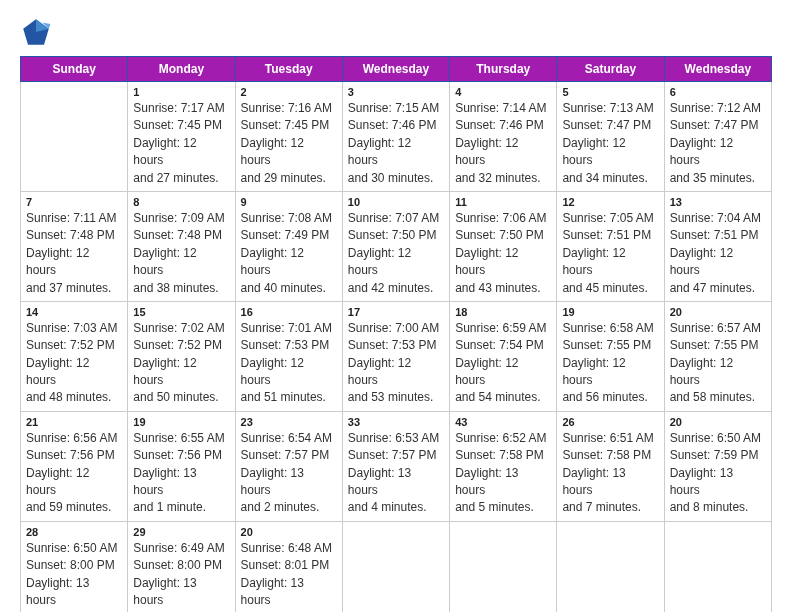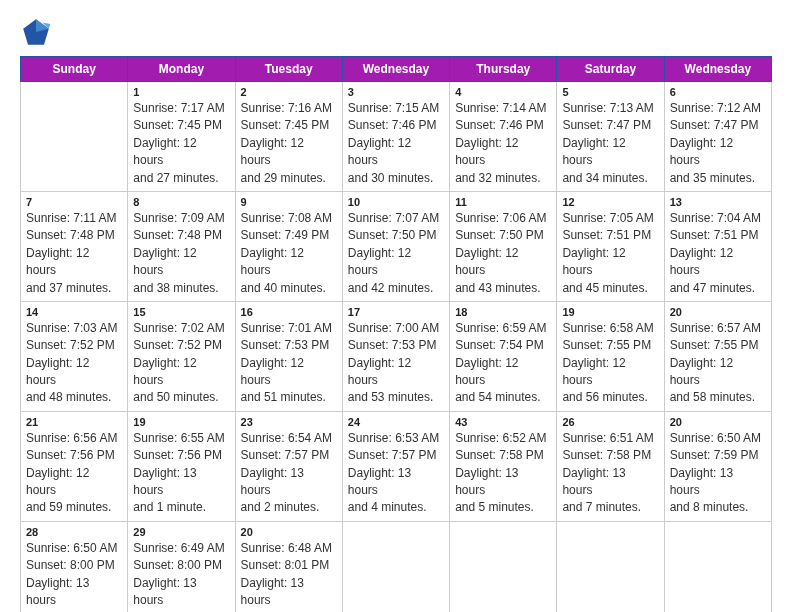--- a/index.html
+++ b/index.html
@@ -225,21 +225,21 @@
           </td>
           <td>
             <div class="day-num">19</div>
             <div class="day-info">Sunrise: 6:55 AM<br>Sunset: 7:56 PM<br>Daylight: 13 hours<br>and 1 minute.</div>
           </td>
           <td>
             <div class="day-num">23</div>
             <div class="day-info">Sunrise: 6:54 AM<br>Sunset: 7:57 PM<br>Daylight: 13 hours<br>and 2 minutes.</div>
           </td>
           <td>
-            <div class="day-num">24</div>
+            <div class="day-num">33</div>
             <div class="day-info">Sunrise: 6:53 AM<br>Sunset: 7:57 PM<br>Daylight: 13 hours<br>and 4 minutes.</div>
           </td>
           <td>
             <div class="day-num">43</div>
             <div class="day-info">Sunrise: 6:52 AM<br>Sunset: 7:58 PM<br>Daylight: 13 hours<br>and 5 minutes.</div>
           </td>
           <td>
             <div class="day-num">26</div>
             <div class="day-info">Sunrise: 6:51 AM<br>Sunset: 7:58 PM<br>Daylight: 13 hours<br>and 7 minutes.</div>
           </td>

